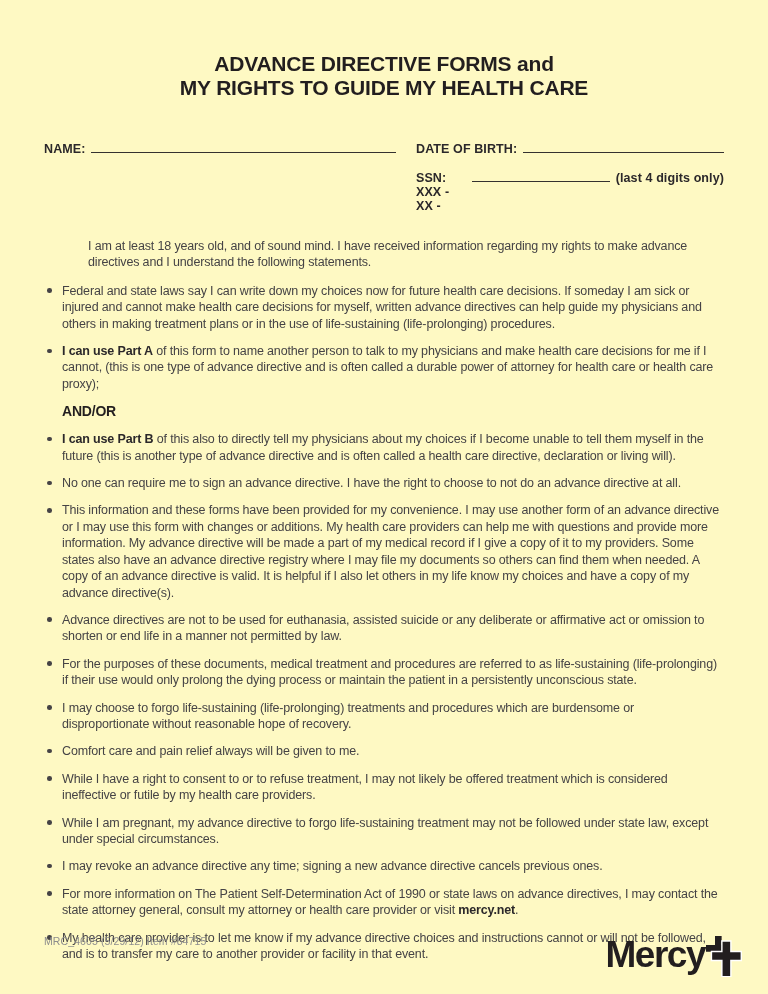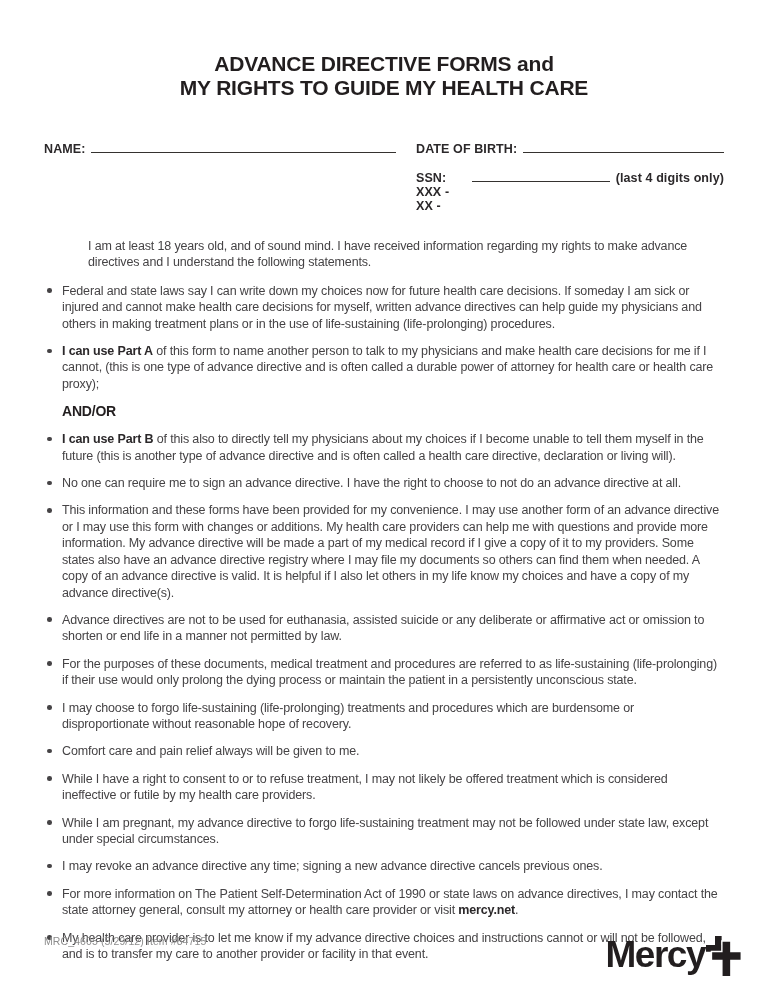--- a/index.html
+++ b/index.html
@@ -2,21 +2,21 @@
 <html><head>
 <meta charset="utf-8">
 <style>
   * { margin: 0; padding: 0; box-sizing: border-box; }
   html, body { background: #e8e8e8; }
   .page {
     position: relative;
     width: 768px;
     height: 994px;
     margin: 0 auto;
-    background: #ffffff;
+    background: #fef9c3;
     font-family: "Liberation Sans", sans-serif;
     color: #454345;
     overflow: hidden;
   }
   .content {
     padding: 52px 44px 0 44px;
   }
   
   h1.doc-title {
     text-align: center;

